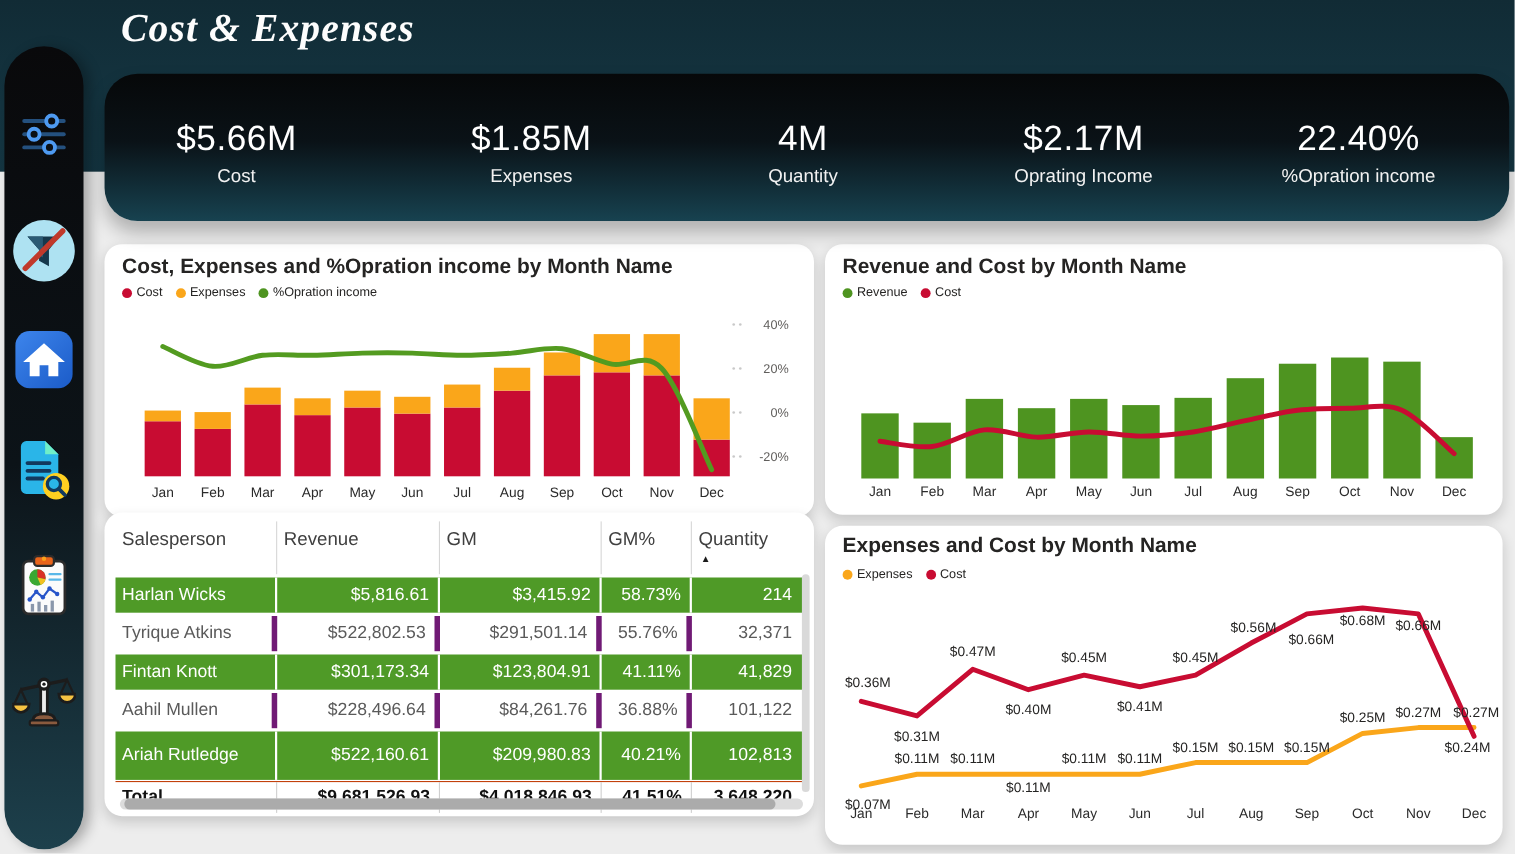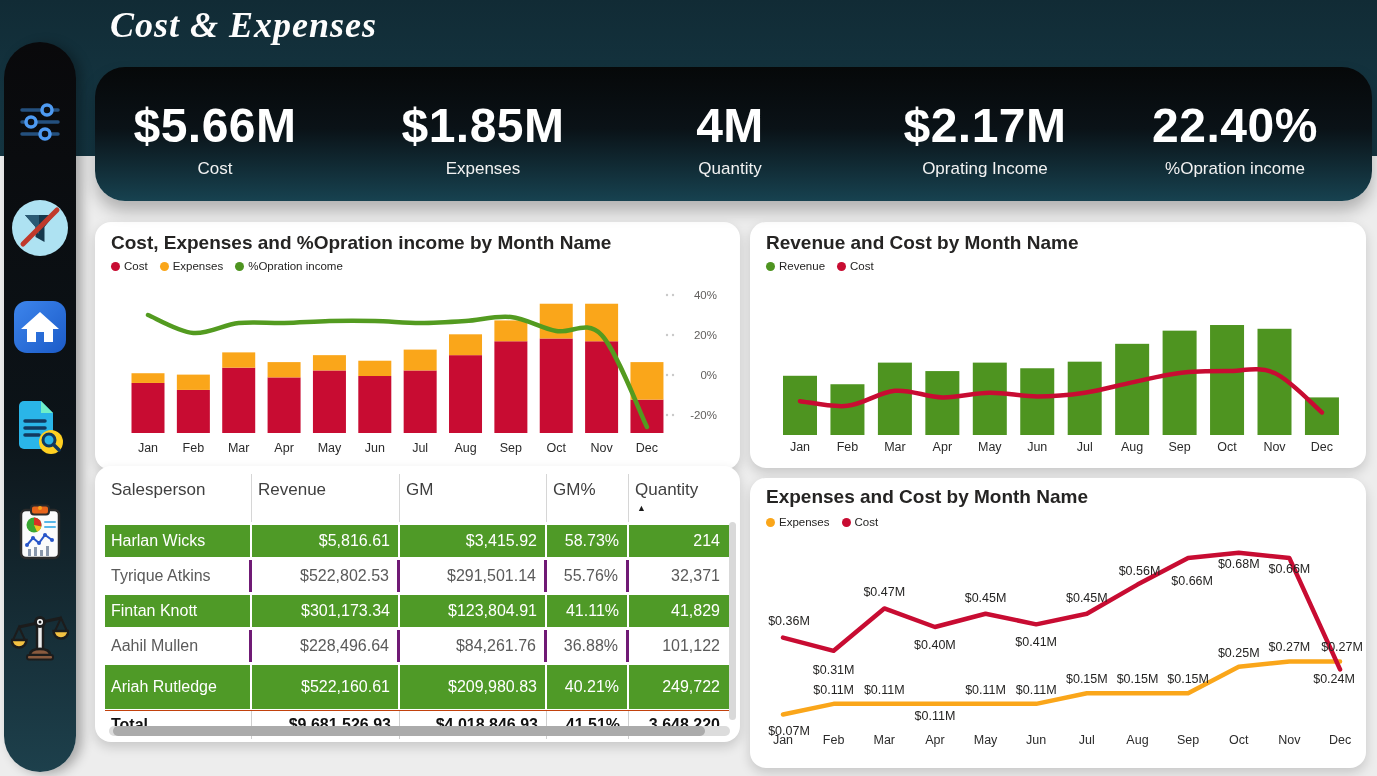--- a/index.html
+++ b/index.html
@@ -18,21 +18,21 @@
         background:linear-gradient(180deg,#09090b 0%,#0c1318 52%,#1d404c 100%);
         box-shadow:6px 2px 12px rgba(0,0,0,.30);z-index:5;}
   .side-icon{position:absolute;left:50%;transform:translateX(-50%);cursor:pointer;line-height:0;}
 
   
   .kpi-banner{position:absolute;left:95px;top:67px;width:1277px;height:134px;border-radius:30px;
         background:linear-gradient(180deg,#060809 0%,#0a1217 46%,#174250 100%);
         box-shadow:0 10px 16px rgba(0,0,0,.25);z-index:2;}
   .kpi{position:absolute;top:0;height:100%;transform:translateX(-50%);display:flex;
         flex-direction:column;align-items:center;justify-content:center;padding-top:4px;color:#fff;}
-  .kpi-value{font-size:48px;font-weight:700;letter-spacing:.5px;white-space:nowrap;}
+  .kpi-value{font-size:32px;font-weight:400;letter-spacing:.5px;white-space:nowrap;}
   .kpi-label{font-size:17px;margin-top:6px;color:#f2f2f2;white-space:nowrap;}
 
   
   .card{position:absolute;background:#fff;border-radius:16px;overflow:hidden;
         box-shadow:0 5px 12px rgba(0,0,0,.16);}
   #card1{left:95px;top:222px;width:645px;height:248px;}
   #card2{left:750px;top:222px;width:616px;height:246px;}
   #card3{left:95px;top:466px;width:645px;height:276px;}
   #card4{left:750px;top:478px;width:616px;height:290px;}
   .card-title{position:absolute;left:16px;top:10px;font-size:19px;font-weight:700;color:#252423;white-space:nowrap;}
@@ -44,21 +44,21 @@
   svg.plot{position:absolute;left:0;top:0;}
 
   
   .tbl{position:absolute;left:10px;top:8px;width:625px;font-size:16px;}
   .trow{display:grid;grid-template-columns:147px 148px 147px 82px 99px;}
   .th{font-size:17px;color:#3f3f3f;padding:6px 6px 2px 6px;border-right:1px solid #d6d6d6;height:40px;}
   .th:last-child{border-right:none;}
   .sort{font-size:9px;color:#1a1a1a;margin-top:3px;padding-left:2px;}
   .drow{height:32px;margin-top:3px;color:#5a5a5a;}
   .drow .c{display:flex;align-items:center;padding:0 8px;justify-content:flex-end;
-        border-right:3px solid #701a75;overflow:hidden;white-space:nowrap;}
+        border-right:5px solid #701a75;overflow:hidden;white-space:nowrap;}
   .drow .c:first-child{justify-content:flex-start;padding-left:6px;}
   .drow .c:last-child{border-right:none;}
   .drow.green{background:#4F9A27;color:#ffffff;}
   .drow.green .c{border-right:2px solid #fff;}
   .drow.green .c:last-child{border-right:none;}
   .drow.clip{height:44px;}
   .trow.total{height:28px;margin-top:1px;font-weight:700;color:#111;border-top:1px solid #c2410c;}
   .trow.total .c{display:flex;align-items:center;justify-content:flex-end;padding:0 8px;border-right:1px solid #cfcfcf;}
   .trow.total .c:first-child{justify-content:flex-start;padding-left:6px;}
   .trow.total .c:last-child{border-right:none;}
@@ -335,21 +335,21 @@
           <div class="c">$228,496.64</div>
           <div class="c">$84,261.76</div>
           <div class="c">36.88%</div>
           <div class="c">101,122</div>
         </div>
         <div class="trow drow green clip">
           <div class="c">Ariah Rutledge</div>
           <div class="c">$522,160.61</div>
           <div class="c">$209,980.83</div>
           <div class="c">40.21%</div>
-          <div class="c">249,722</div>
+          <div class="c">102,813</div>
         </div>
         <div class="trow total">
           <div class="c">Total</div>
           <div class="c">$9,681,526.93</div>
           <div class="c">$4,018,846.93</div>
           <div class="c">41.51%</div>
           <div class="c">3,648,220</div>
         </div>
       </div>
     <div class="vscroll"></div>

